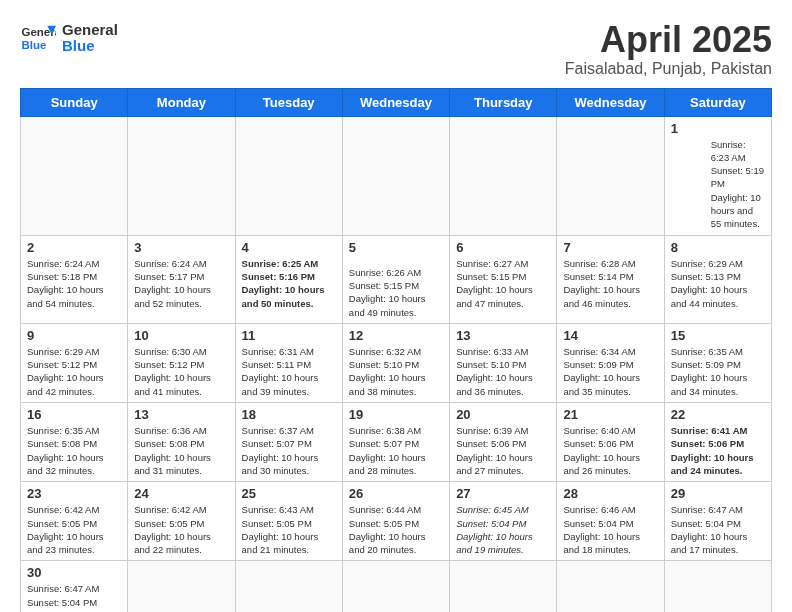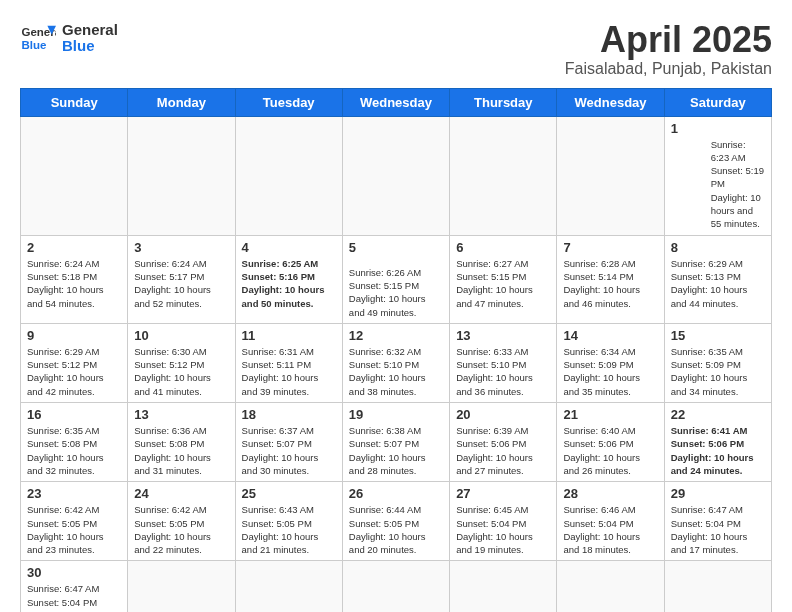--- a/index.html
+++ b/index.html
@@ -281,21 +281,21 @@
 Daylight: 10 hours and 21 minutes.</div>
         </td>
         <td>
           <span class="day-number">26</span>
           <div class="day-info" style="white-space: pre-line;">Sunrise: 6:44 AM
 Sunset: 5:05 PM
 Daylight: 10 hours and 20 minutes.</div>
         </td>
         <td>
           <span class="day-number">27</span>
-          <div class="day-info" style="white-space: pre-line;">Sunrise: 6:45 AM
+          <div class="day-info" style="white-space: pre-line; font-style: italic;">Sunrise: 6:45 AM
 Sunset: 5:04 PM
 Daylight: 10 hours and 19 minutes.</div>
         </td>
         <td>
           <span class="day-number">28</span>
           <div class="day-info" style="white-space: pre-line;">Sunrise: 6:46 AM
 Sunset: 5:04 PM
 Daylight: 10 hours and 18 minutes.</div>
         </td>
         <td>

